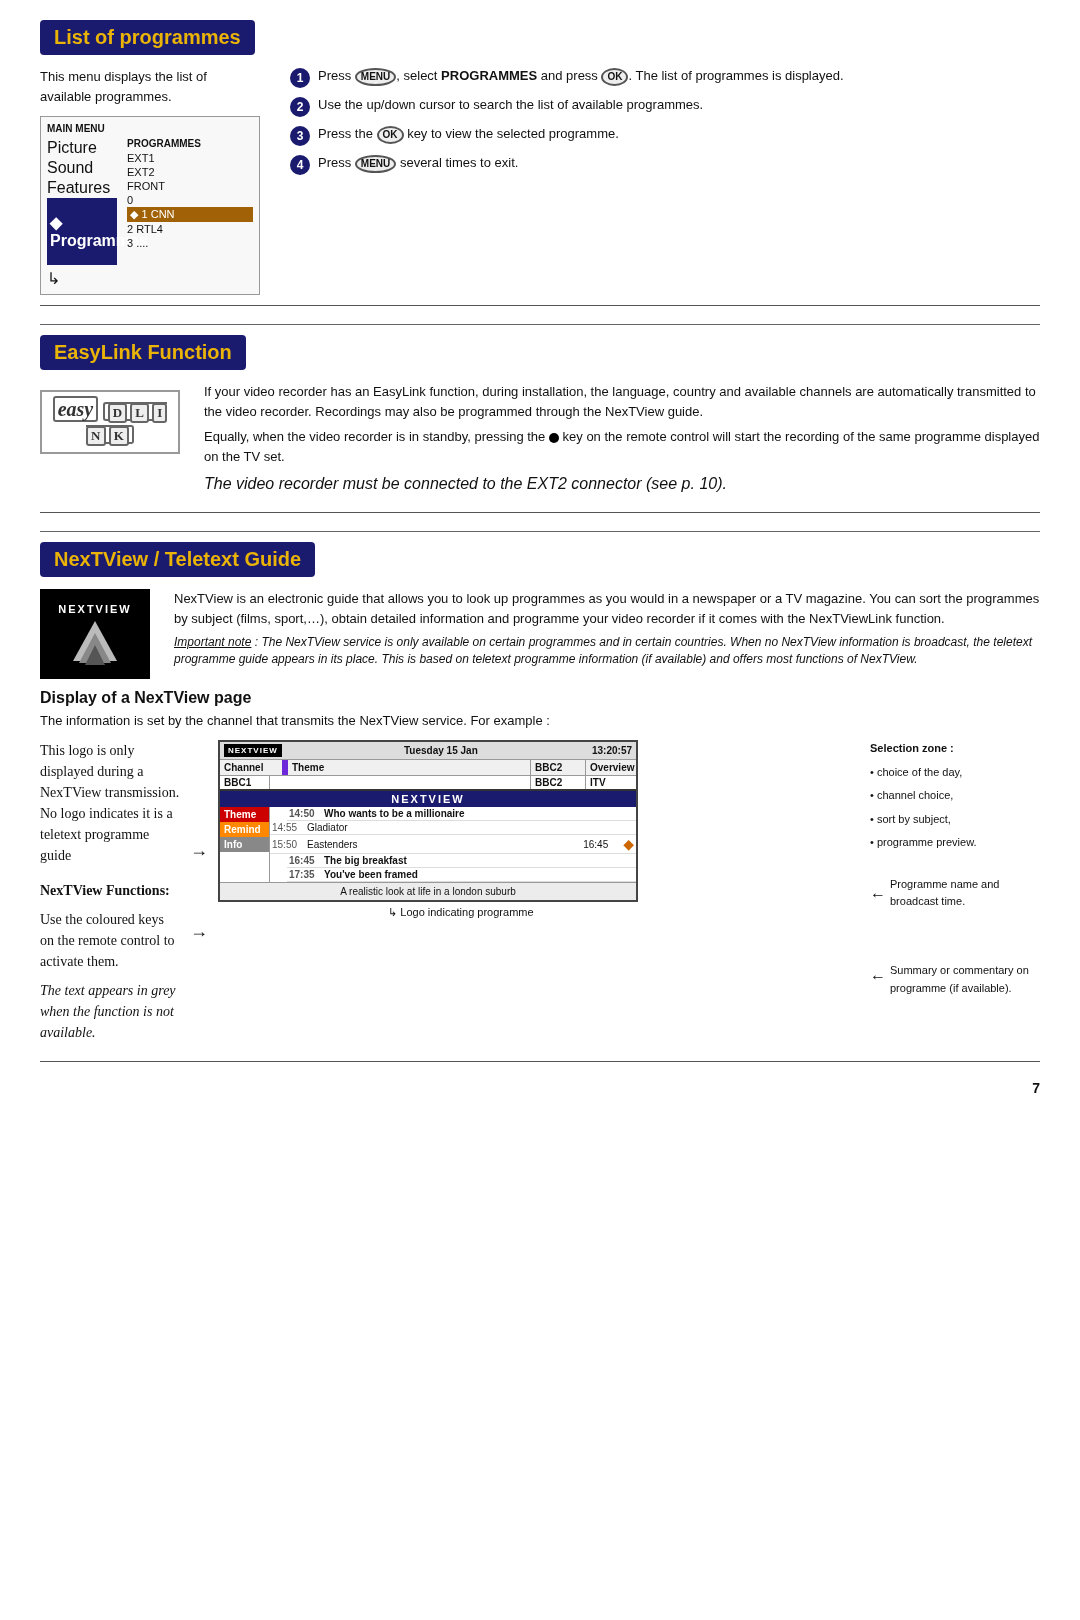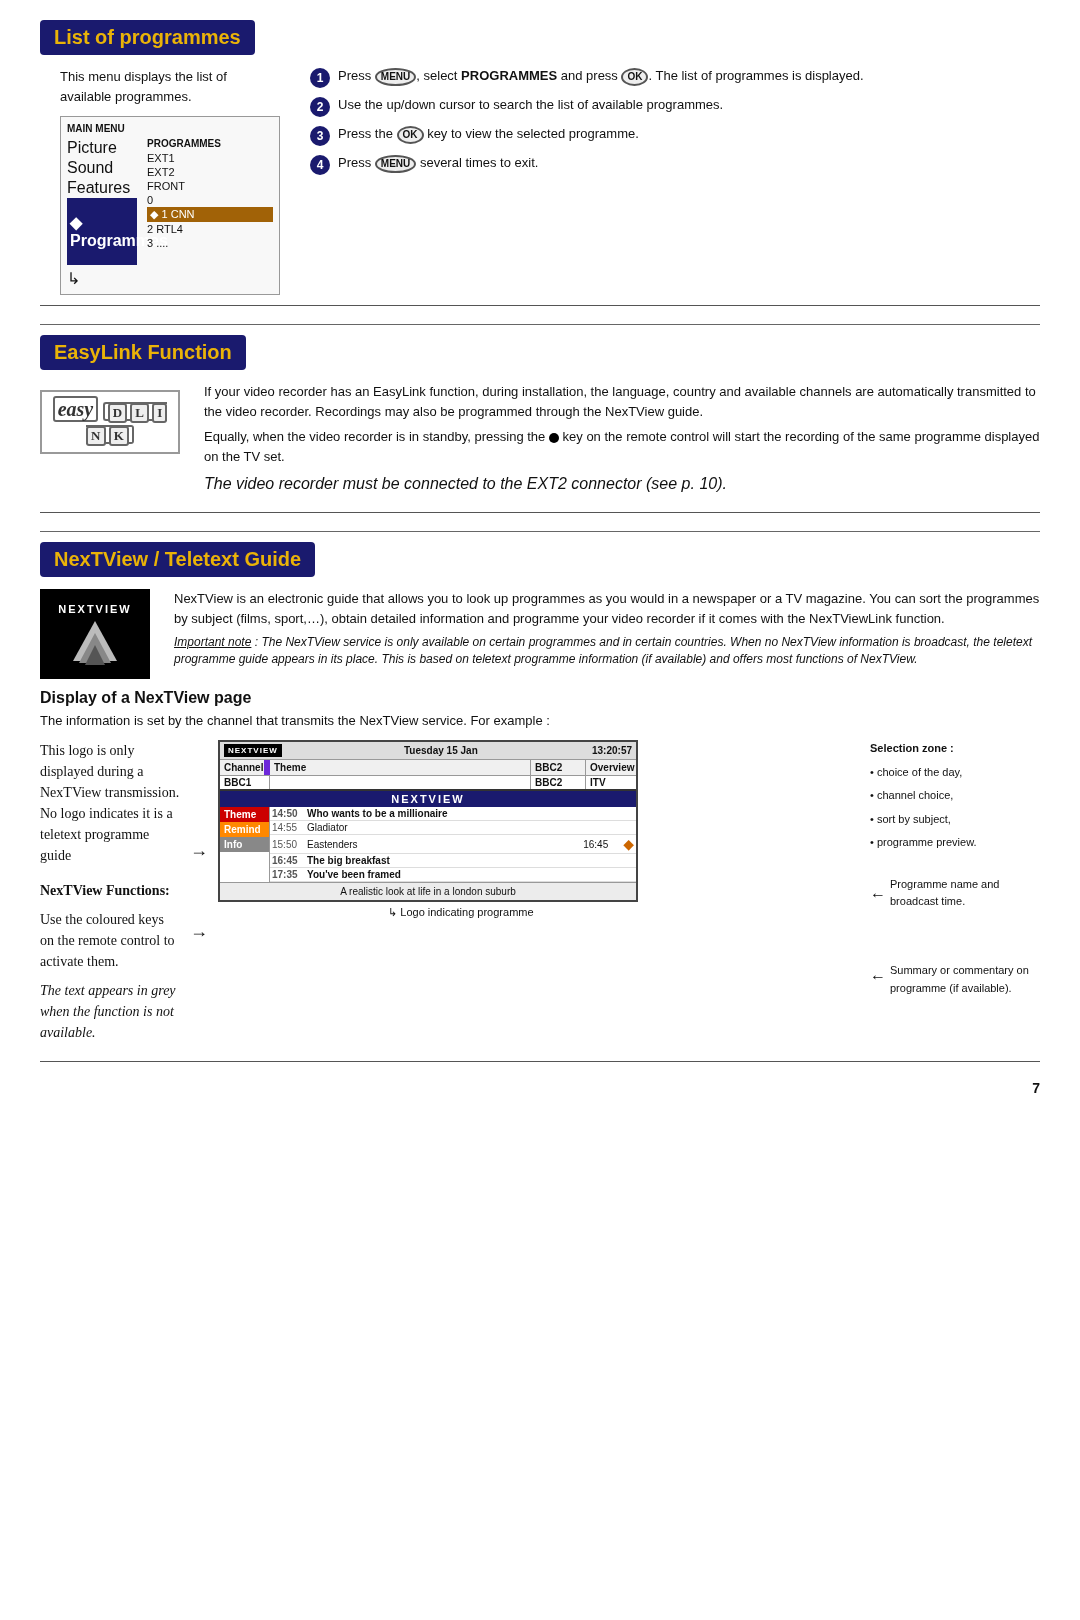--- a/index.html
+++ b/index.html
@@ -33,21 +33,20 @@
 
     
     .programmes-content {
       display: flex;
       gap: 30px;
       align-items: flex-start;
     }
     .programmes-left {
       width: 220px;
       flex-shrink: 0;
-      margin-left: 20px;
     }
     .programmes-right {
       flex: 1;
     }
     .menu-diagram {
       border: 1px solid #999;
       padding: 6px;
       font-size: 11px;
       background: #f8f8f8;
     }
@@ -315,21 +314,21 @@
     .nv-time-right {
       font-weight: bold;
     }
     .nv-col-headers {
       display: flex;
       border-bottom: 1px solid #999;
       font-size: 10px;
       font-weight: bold;
       background: #f0f0f0;
     }
-    .nv-col-ch { width: 50px; padding: 2px 4px; border-right: 6px solid #6d28d9; }
+    .nv-col-ch { width: 68px; padding: 2px 4px; border-right: 6px solid #6d28d9; }
     .nv-col-theme { flex: 1; padding: 2px 4px; border-right: 1px solid #999; }
     .nv-col-ch2 { width: 55px; padding: 2px 4px; border-right: 1px solid #999; }
     .nv-col-overview { width: 50px; padding: 2px 4px; }
 
     .nv-subheaders {
       display: flex;
       border-bottom: 2px solid #333;
       font-size: 10px;
       font-weight: bold;
     }
@@ -364,20 +363,21 @@
       font-size: 10px;
     }
     .nv-prog-row {
       display: flex;
       border-bottom: 1px solid #ddd;
       padding: 1px 2px;
       align-items: center;
     }
     .nv-prog-row.bold-row {
       font-weight: bold;
+      margin-left: 17px;
     }
     .nv-time-cell {
       width: 35px;
       color: #555;
     }
     .nv-title-cell {
       flex: 1;
     }
     .nv-extra-cell {
       width: 40px;

